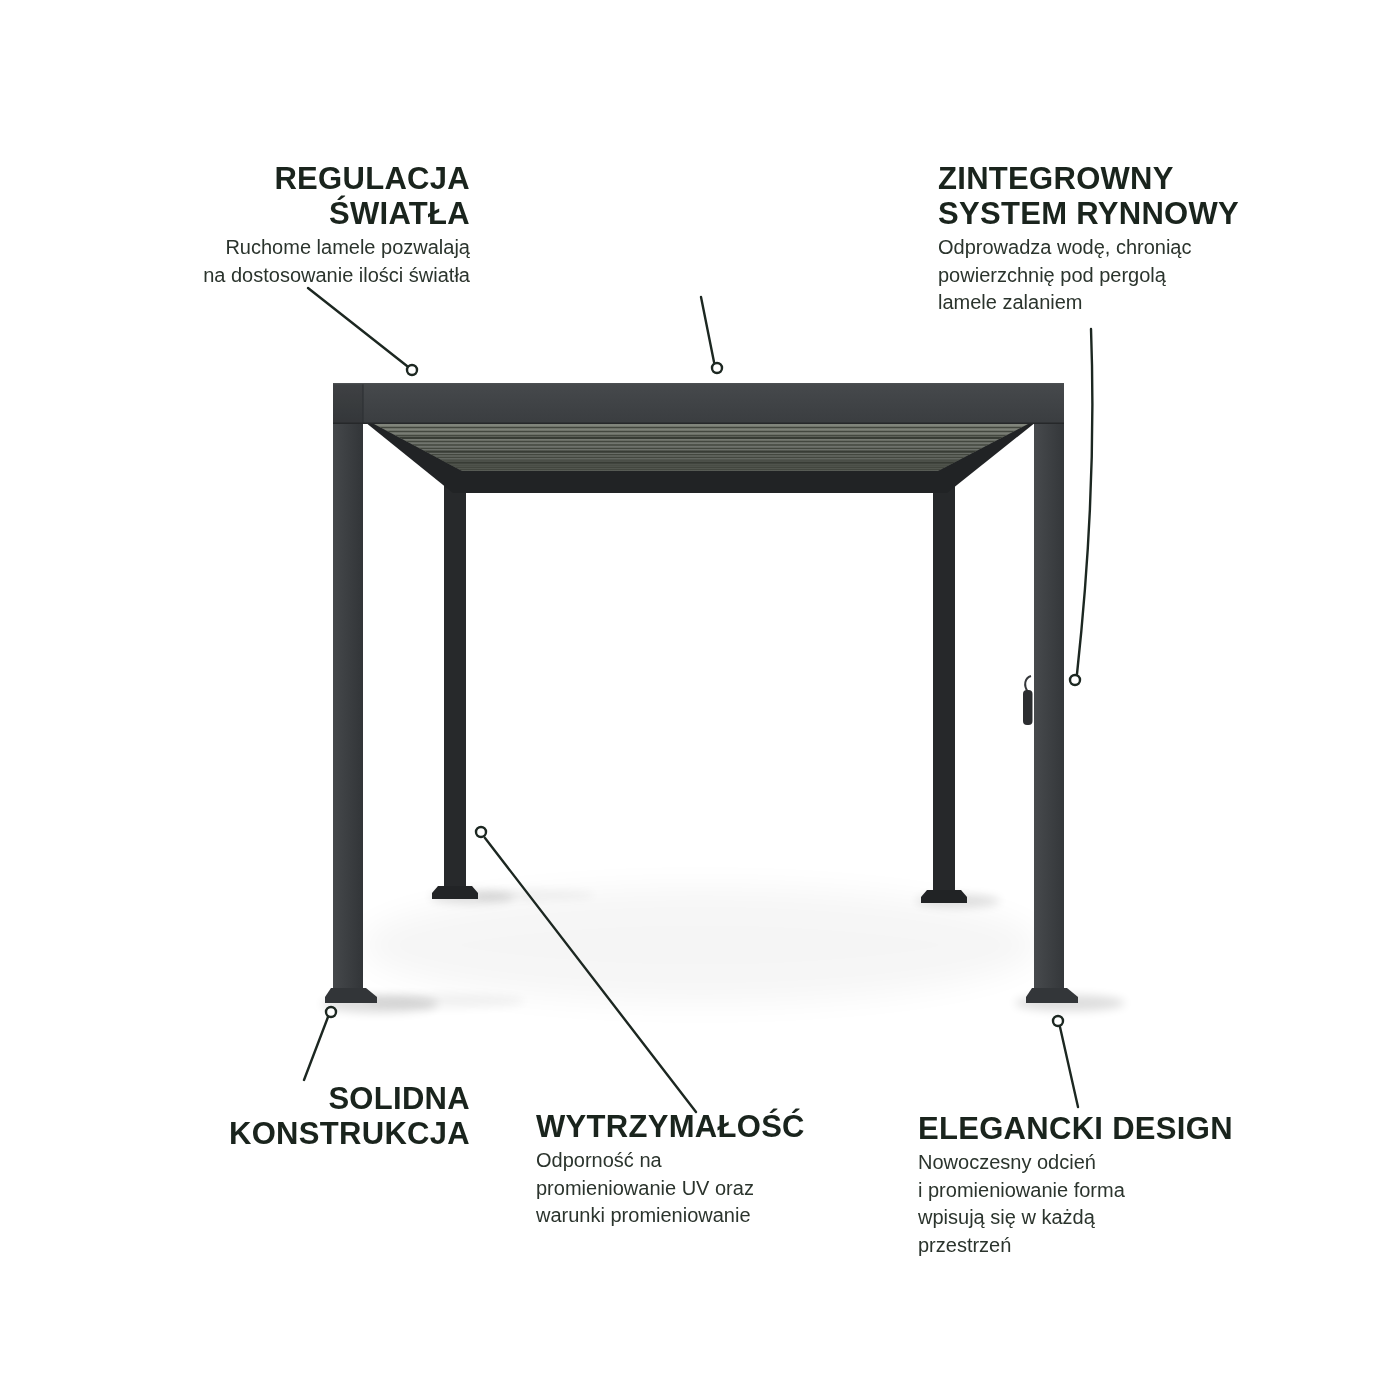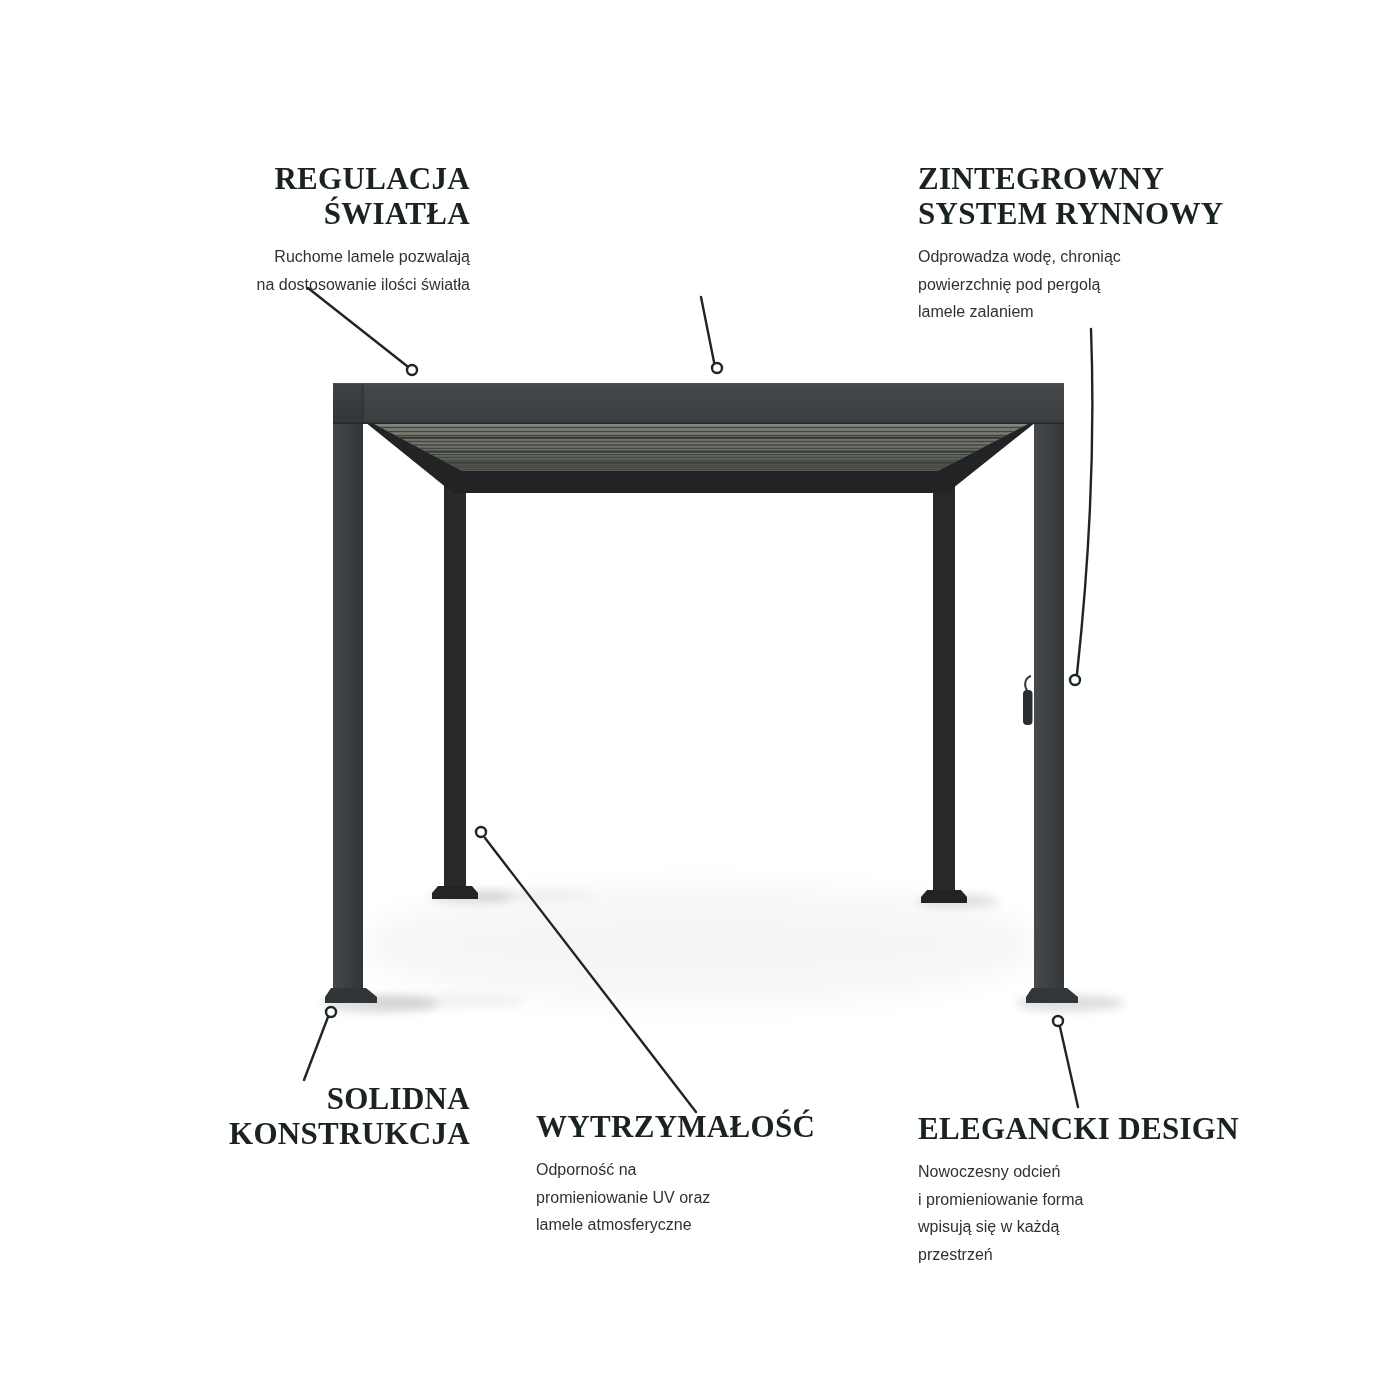--- a/index.html
+++ b/index.html
@@ -22,35 +22,34 @@
   .callout{position:absolute;}
   .callout h3{
     margin:0;
     font-size:31px;
     font-weight:700;
     line-height:35px;
     letter-spacing:.3px;
     color:var(--heading-color);
     white-space:pre-line;
     text-transform:uppercase;
-    font-family:Liberation Serif, serif;
   }
   .callout p{
-    margin:12px 0 0 0;
-    font-size:16px;
+    margin:3px 0 0 0;
+    font-size:20px;
     font-weight:400;
     line-height:27.5px;
     color:var(--body-color);
     white-space:pre-line;
   }
   .align-right{text-align:right;}
   .align-left{text-align:left;}
   #c-regulacja   {top:161px;  right:930px;}
   #c-latwa       {top:196px;  right:533px;}
-  #c-zintegrowny {top:161px;  left:918px;}
+  #c-zintegrowny {top:161px;  left:938px;}
   #c-solidna     {top:1081px; right:930px;}
   #c-wytrzymalosc{top:1109px; left:536px;}
   #c-elegancki   {top:1111px; left:918px;}
 </style>
 </head>
 <body>
 
 <div class="canvas">
 
   <svg class="scene" viewBox="0 0 1400 1400" aria-hidden="true">
@@ -179,21 +178,21 @@
 
   <div class="callout align-right" id="c-solidna">
     <h3>SOLIDNA
 KONSTRUKCJA</h3>
   </div>
 
   <div class="callout align-left" id="c-wytrzymalosc">
     <h3>WYTRZYMAŁOŚĆ</h3>
     <p>Odporność na
 promieniowanie UV oraz
-lamele atmosferyczne</p>
+warunki promieniowanie</p>
   </div>
 
   <div class="callout align-left" id="c-elegancki">
     <h3>ELEGANCKI DESIGN</h3>
     <p>Nowoczesny odcień
 i promieniowanie forma
 wpisują się w każdą
 przestrzeń</p>
   </div>
 

